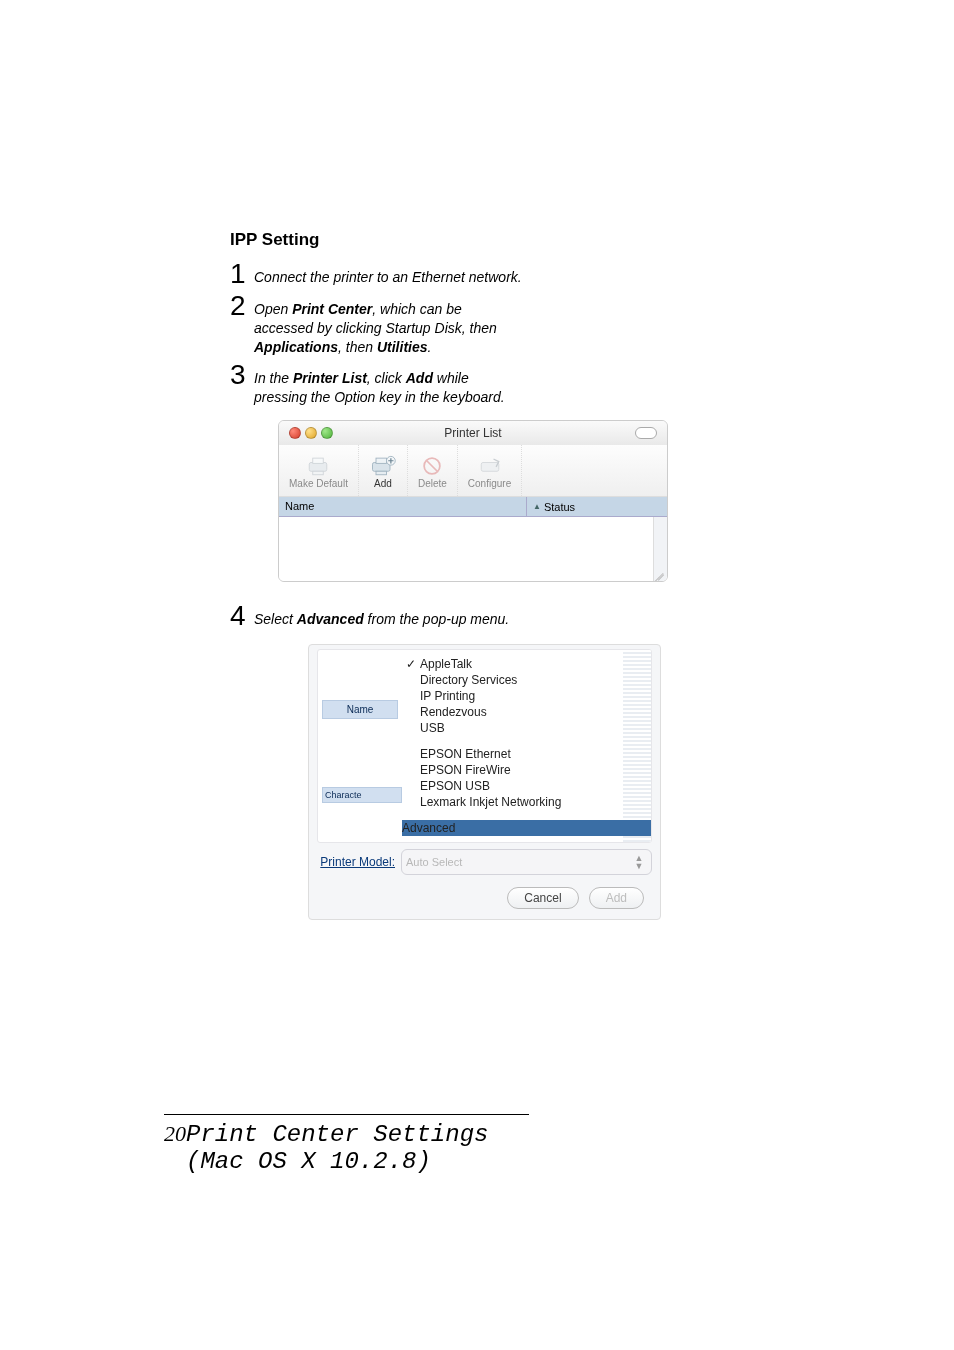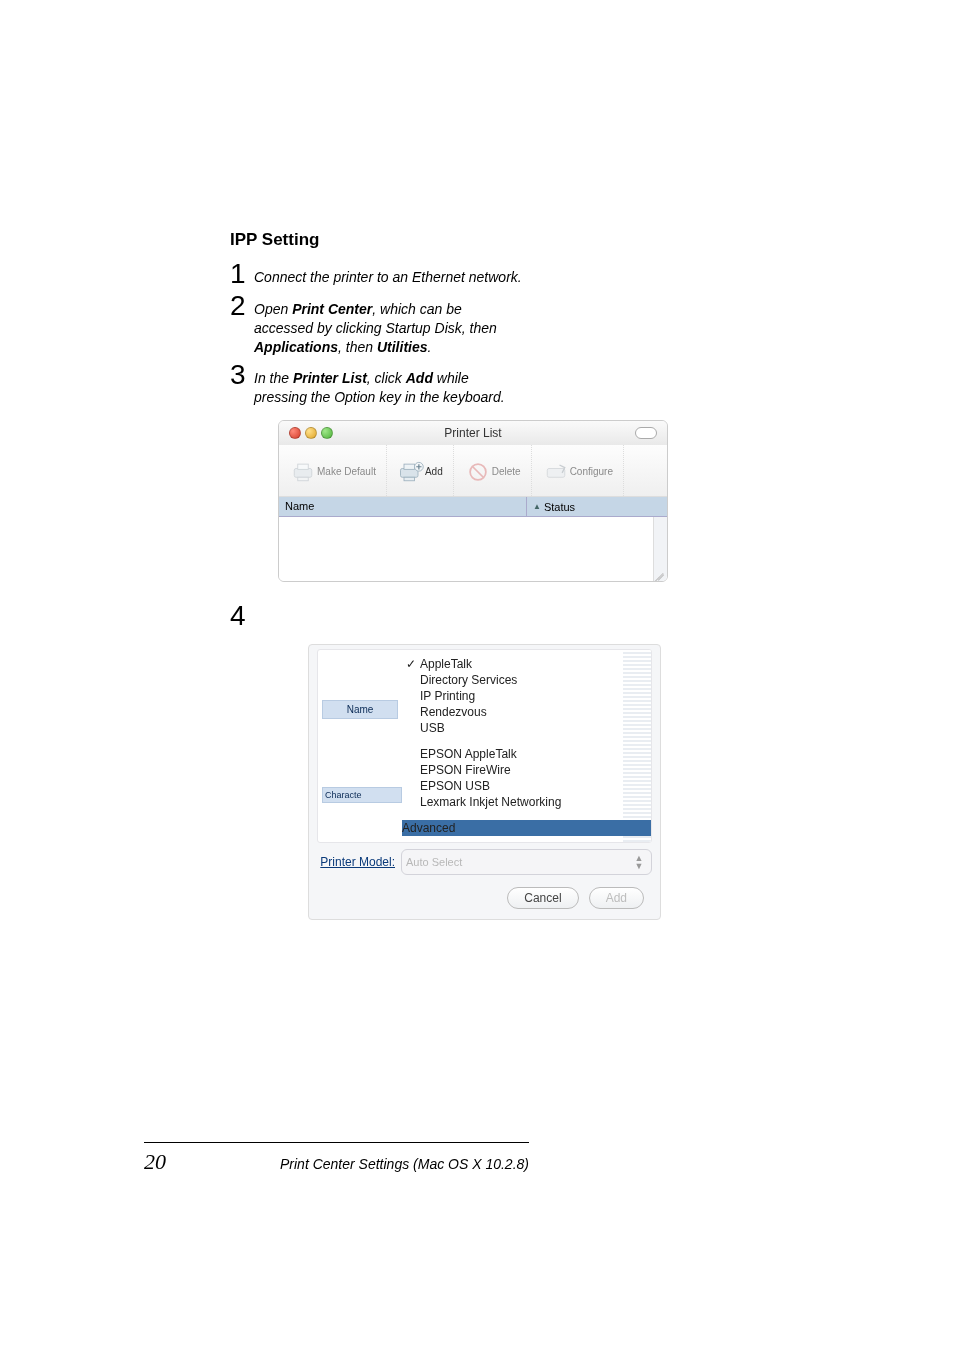--- a/index.html
+++ b/index.html
@@ -15,21 +15,21 @@
   .win1 { width: 390px; margin: 14px 0 20px 48px; border: 1px solid #ccc; border-radius: 6px; overflow: hidden; background: #f7f7f7; }
   .titlebar { display: flex; align-items: center; height: 24px; background: linear-gradient(#fafafa,#e9e9e9); position: relative; }
   .traffic { display: flex; gap: 4px; margin-left: 10px; }
   .tl { width: 12px; height: 12px; border-radius: 50%; border: 1px solid rgba(0,0,0,0.2); }
   .tl.red { background: radial-gradient(circle at 30% 30%, #ff8a7a, #d43c2a); }
   .tl.yel { background: radial-gradient(circle at 30% 30%, #ffe08a, #e0a528); }
   .tl.grn { background: radial-gradient(circle at 30% 30%, #a0e88a, #4fb23a); }
   .win-title { position: absolute; left: 0; right: 0; text-align: center; font-size: 12px; color: #333; }
   .pill { position: absolute; right: 10px; width: 22px; height: 12px; border: 1px solid #aaa; border-radius: 10px; background: #fff; }
   .toolbar { display: flex; height: 52px; background: linear-gradient(#fdfdfd,#efefef); border-bottom: 1px solid #ddd; }
-  .tb-btn { display: flex; flex-direction: row; align-items: center; justify-content: center; padding: 4px 10px 2px 10px; font-size: 10px; color: #8a8a8a; border-right: 1px dotted #ddd; }
+  .tb-btn { display: flex; flex-direction: column; align-items: center; justify-content: center; padding: 4px 10px 2px 10px; font-size: 10px; color: #8a8a8a; border-right: 1px dotted #ddd; }
   .tb-btn.active { color: #333; }
   .tb-btn svg { width: 28px; height: 24px; }
   .cols { display: flex; background: #c5d6e6; height: 20px; font-size: 11px; border-bottom: 1px solid #aac; }
   .col-name { flex: 1; padding: 3px 6px; border-right: 1px solid #aac; }
   .col-status { width: 140px; padding: 3px 6px; display: flex; align-items: center; gap: 3px; }
   .sort-ind { font-size: 8px; color: #466; }
   .list-body { height: 64px; background: #fff; position: relative; }
   .list-body .scrollbar { position: absolute; right: 0; top: 0; bottom: 0; width: 14px; background: #f1f3f6; border-left: 1px solid #ddd; }
   .resize-corner { position: absolute; right: 2px; bottom: 2px; width: 12px; height: 12px; }
   .resize-corner::before, .resize-corner::after { content:""; position:absolute; background:#bbb; height:1px; transform: rotate(-45deg); }
@@ -51,25 +51,25 @@
   .menu-sep { height: 10px; }
   .adv-item { background: #3a6ea5; color: #fff; margin: 0 -8px 0 -18px; padding: 2px 8px 2px 18px; }
   .pm-row { display: flex; align-items: center; font-size: 12px; color: #0a3a7a; padding: 6px 8px 2px 8px; }
   .pm-label { width: 84px; text-align: right; padding-right: 6px; text-decoration: underline; }
   .pm-select { flex: 1; border: 1px solid #d3d3da; background: #f5f5f7; height: 18px; border-radius: 6px; display: flex; align-items: center; justify-content: space-between; padding: 12px 4px; color: #b8b8b8; font-size: 11px; }
   .pm-arrows { width: 16px; text-align: center; color: #999; font-size: 9px; line-height: 8px; }
   .btn-row { display: flex; justify-content: flex-end; gap: 10px; padding: 10px 16px 0 0; }
   .mac-btn { border: 1px solid #bbb; background: linear-gradient(#fff,#eef0f2); border-radius: 12px; padding: 3px 16px; font-size: 12px; color: #444; }
   .mac-btn.disabled { color: #bdbdbd; }
 
-  .footer { position: absolute; left: 144px; right: 225px; bottom: 175px; }
+  .footer { position: absolute; left: 164px; right: 225px; bottom: 175px; }
   .footer-line { border-top: 1px solid #000; margin-bottom: 6px; }
   .footer-row { display: flex; align-items: baseline; justify-content: space-between; font-style: italic; }
   .page-num { font-size: 22px; font-family: Georgia, 'Times New Roman', serif; }
-  .footer-title { font-size: 14px; font-family: Liberation Sans, sans-serif; }
+  .footer-title { font-size: 24px; font-family: Liberation Mono, monospace; }
 </style>
 </head>
 <body>
 
 <div class="page">
 
   <div class="section-heading">IPP Setting</div>
 
   <div class="step">
     <div class="step-num">1</div>
@@ -142,39 +142,42 @@
       </div>
     </div>
     <div class="list-body">
       <div class="scrollbar"></div>
       <div class="resize-corner"></div>
     </div>
   </div>
 
   <div class="step">
     <div class="step-num">4</div>
+    <div class="step-text">
+      <span>Select </span><span class="bold">Advanced</span><span> from the pop-up menu.</span>
+    </div>
   </div>
 
   <div class="win2">
     <div class="win2-inner">
       <div class="menu-row">
         <div class="left-col">
           <div class="name-box">Name</div>
           <div class="char-box">Characte</div>
         </div>
         <div class="popup">
           <div class="popup-hatch"></div>
           <ul class="menu-list">
             <li><span class="check">✓</span><span>AppleTalk</span></li>
             <li>Directory Services</li>
             <li>IP Printing</li>
             <li>Rendezvous</li>
             <li>USB</li>
             <li class="menu-sep"></li>
-            <li>EPSON AppleTalk</li>
+            <li>EPSON Ethernet</li>
             <li>EPSON FireWire</li>
             <li>EPSON USB</li>
             <li>Lexmark Inkjet Networking</li>
             <li class="menu-sep"></li>
             <li class="adv-item">Advanced</li>
           </ul>
         </div>
       </div>
     </div>
     <div class="pm-row">

